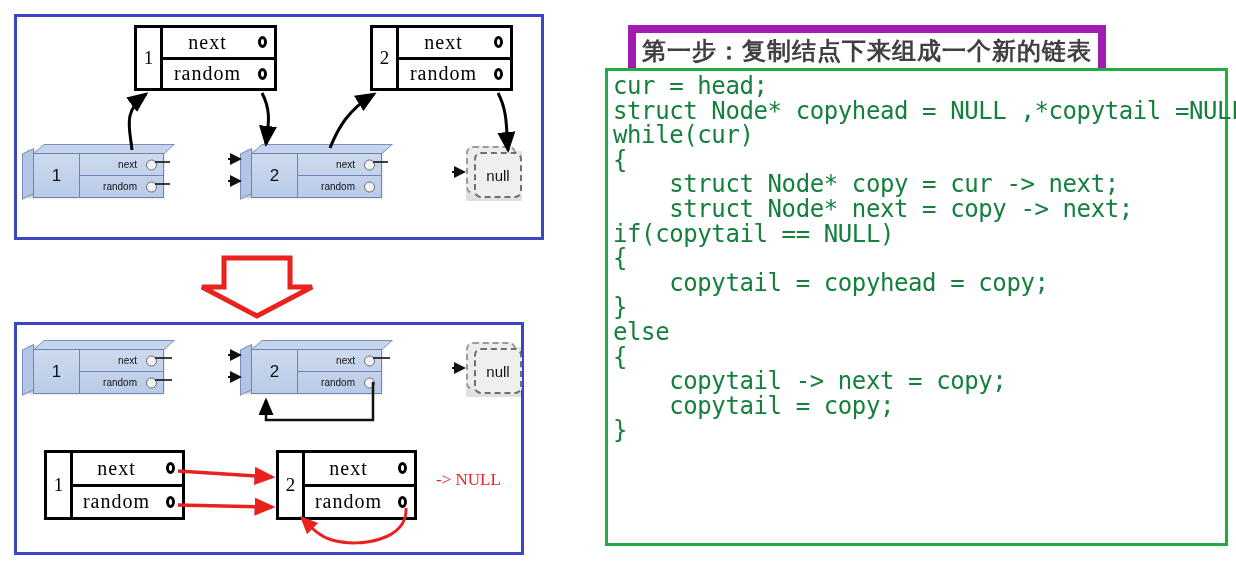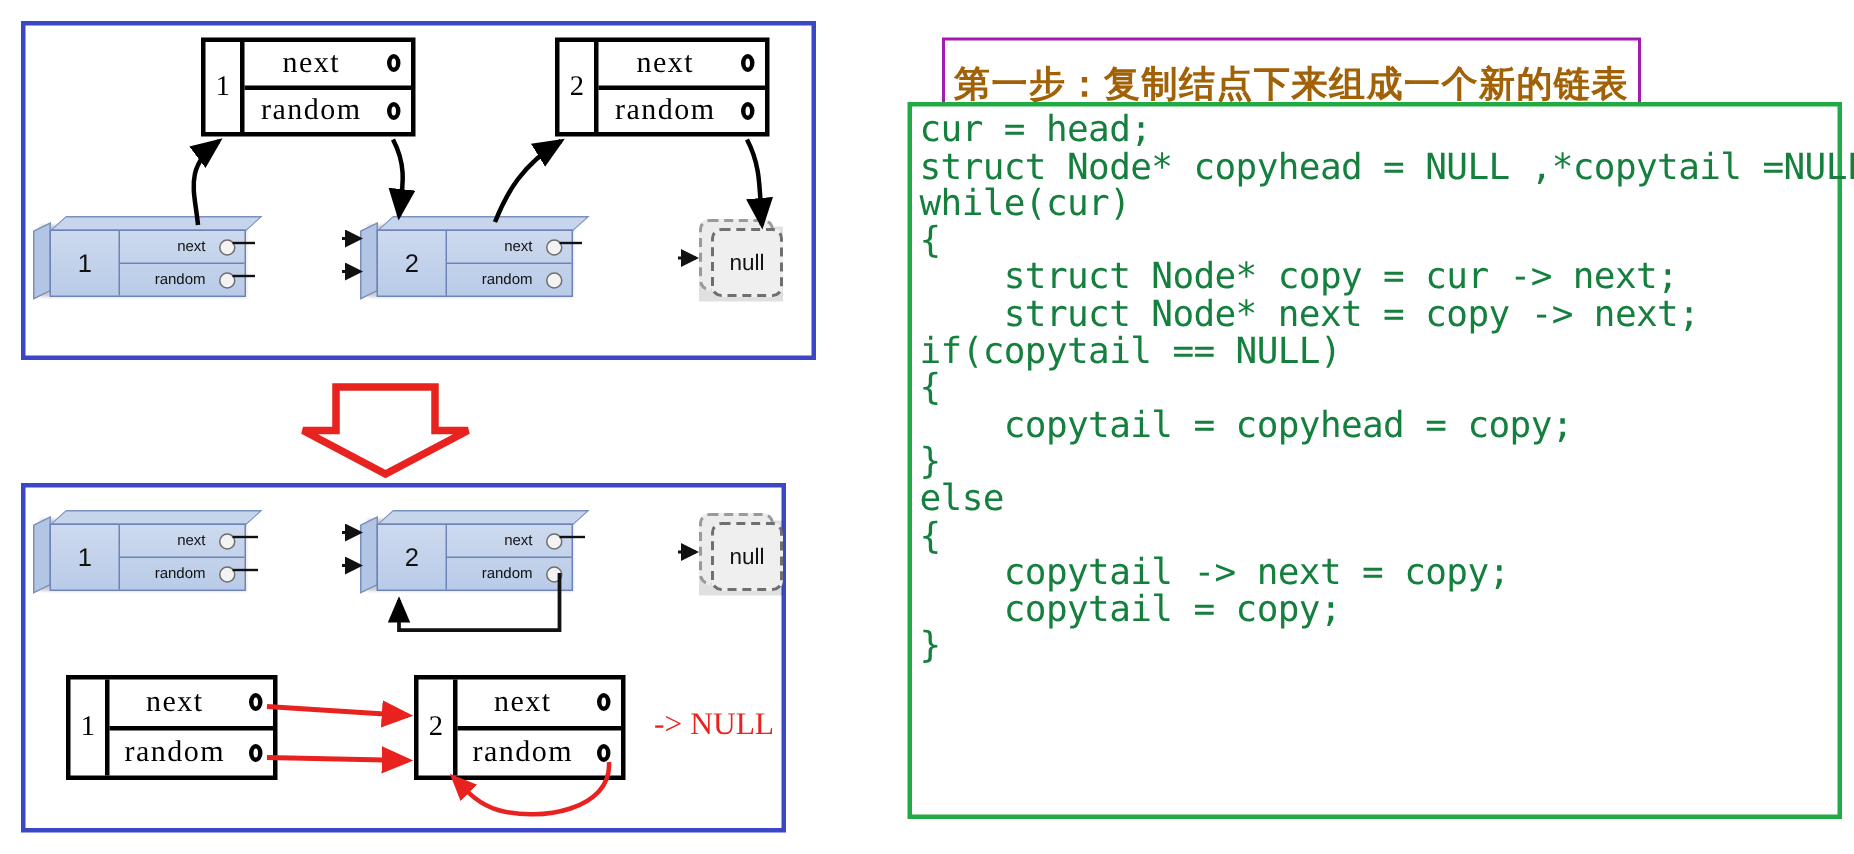--- a/index.html
+++ b/index.html
@@ -62,30 +62,30 @@
   .nullnode .front{position:absolute;left:12px;top:6px;width:48px;height:46px;
             border:2px dashed #6f6f6f;border-radius:7px;box-sizing:border-box;
             background:#efefef;display:flex;align-items:center;justify-content:center;
             font-size:15px;color:#111;font-family:"Liberation Sans",sans-serif;text-align:center;}
 
   
   svg.overlay{position:absolute;left:0;top:0;width:1236px;height:569px;
               pointer-events:none;overflow:visible;}
 
   
-  #step-title{position:absolute;left:628px;top:25px;border:2px solid #a21caf;
-      padding:13px 6px 4px 6px;background:#fff;color:#a16207;
+  #step-title{position:absolute;left:628px;top:25px;border:8px solid #a21caf;
+      padding:2px 6px 4px 6px;background:#fff;color:#404040;
       font-size:24px;font-weight:bold;letter-spacing:1px;
       font-family:"DejaVu Sans",sans-serif;box-sizing:border-box;}
   #code-box{position:absolute;left:605px;top:68px;width:623px;height:478px;
       border:3px solid #22aa44;background:#fff;box-sizing:border-box;
       padding:3px 0 0 5px;}
   #code-box pre{margin:0;color:#15803d;font-size:24px;line-height:24.6px;
       font-family:"DejaVu Sans Mono",monospace;white-space:pre;letter-spacing:-.4px;}
-  .nulltxt{position:absolute;color:#e8231f;font-size:21px;
+  .nulltxt{position:absolute;color:#e8231f;font-size:17px;
       font-family:"Liberation Serif",serif;}
 </style>
 </head>
 <body>
 
 <div class="panel" id="panel-top"></div>
 <div class="panel" id="panel-bottom"></div>
 
 <div class="flatnode" style="left:134px;top:25px;width:143px;height:66px;">
   <div class="idcell">1</div>

